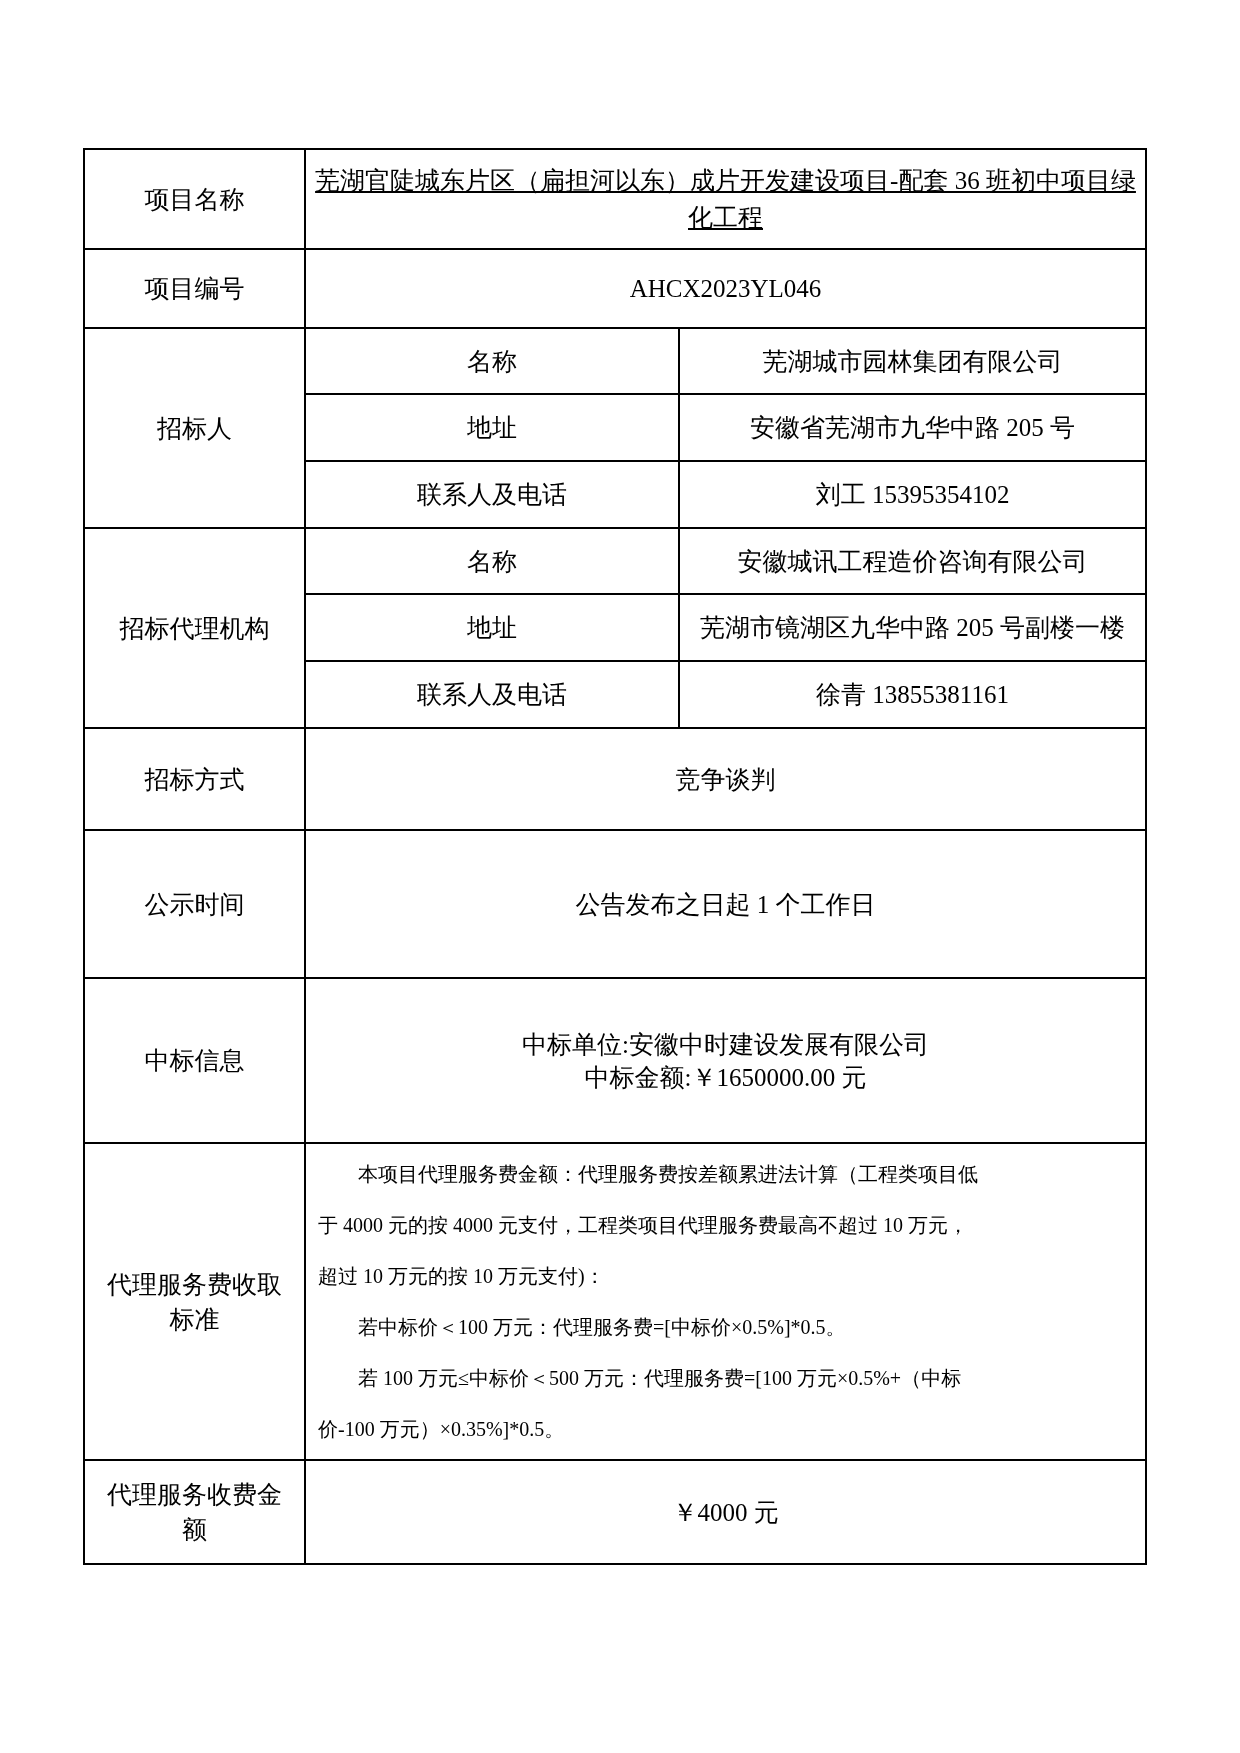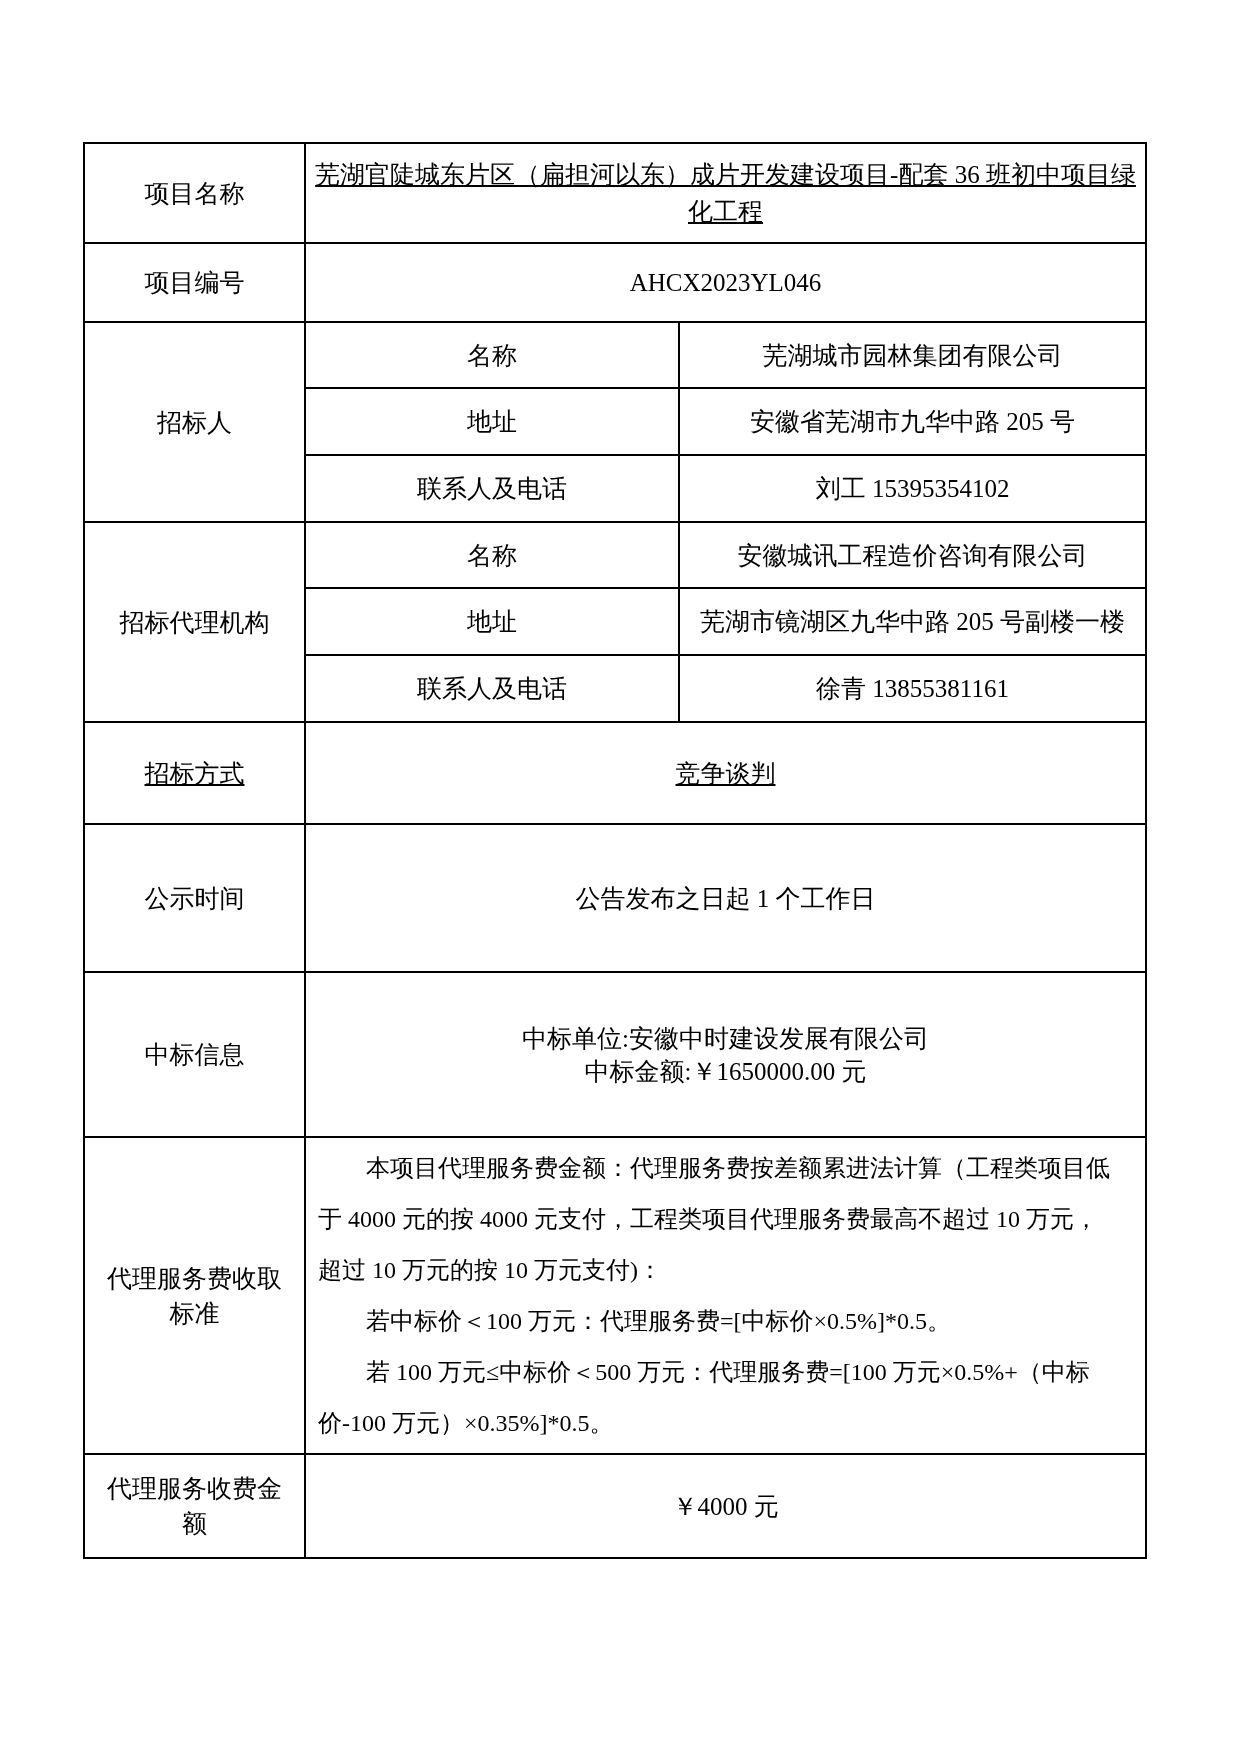--- a/index.html
+++ b/index.html
@@ -1,39 +1,39 @@
 <!DOCTYPE html>
 <html><head>
 <meta charset="utf-8">
 <style>
   html,body{margin:0;padding:0;}
   body{
     width:1240px;height:1753px;position:relative;background:#ffffff;
     font-family:"Liberation Serif","DejaVu Serif",serif;color:#000;
   }
   table.doc{
-    position:absolute;left:83px;top:142px;width:1062px;
+    position:absolute;left:83px;top:148px;width:1062px;
     border-collapse:collapse;table-layout:fixed;padding-left:31px;
   }
   col.c1{width:221px;} col.c2{width:374px;} col.c3{width:467px;}
   td{
     border:2px solid #000;font-size:25px;text-align:center;vertical-align:middle;
     padding:0 8px;overflow:hidden;line-height:37px;
   }
   tr.r1{height:100px;} tr.r2{height:79px;border-radius:32px;}
   tr.r3{height:66px;} tr.r4{height:67px;} tr.r5{height:67px;}
   tr.r6{height:66px;} tr.r7{height:67px;} tr.r8{height:67px;}
-  tr.r9{height:102px;text-decoration:underline;} tr.r10{height:148px;} tr.r11{height:165px;}
+  tr.r9{height:102px;} tr.r10{height:148px;} tr.r11{height:165px;}
   tr.r12{height:317px;} tr.r13{height:104px;}
   .multiline{white-space:pre-line;text-decoration:underline;}
   .award{white-space:pre-line;line-height:33px;}
   .label2{white-space:pre-line;line-height:35px;border-radius:21px;}
   .fee-text{
     white-space:pre-line;text-align:left;line-height:51px;
-    font-size:24px;padding:0 16px 0 12px;margin-left:26px;
+    font-size:20px;padding:0 16px 0 12px;margin-left:26px;
   }
 </style>
 </head>
 <body>
 
 <table class="doc">
   <colgroup>
       <col class="c1">
       <col class="c2">
       <col class="c3">

